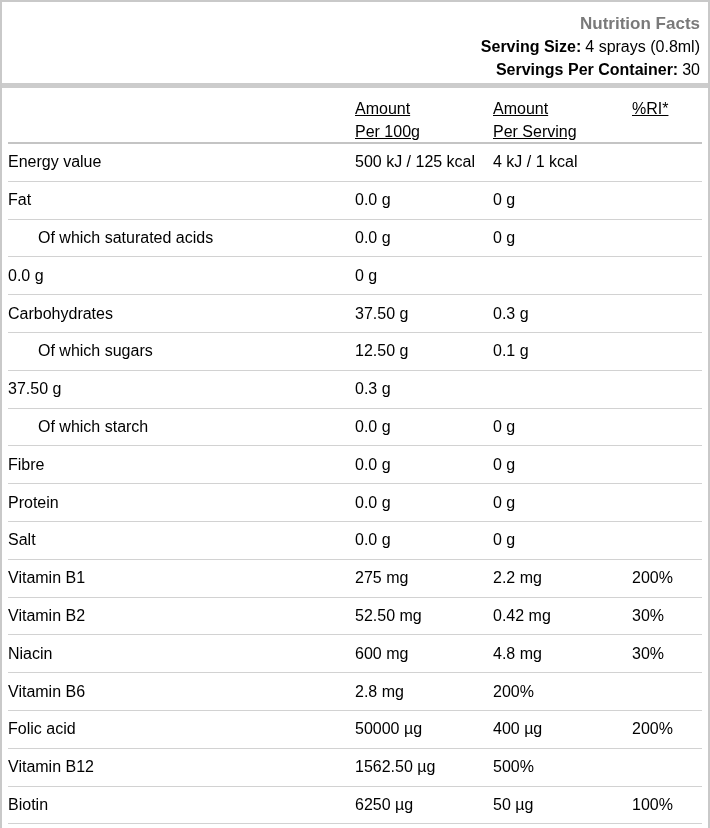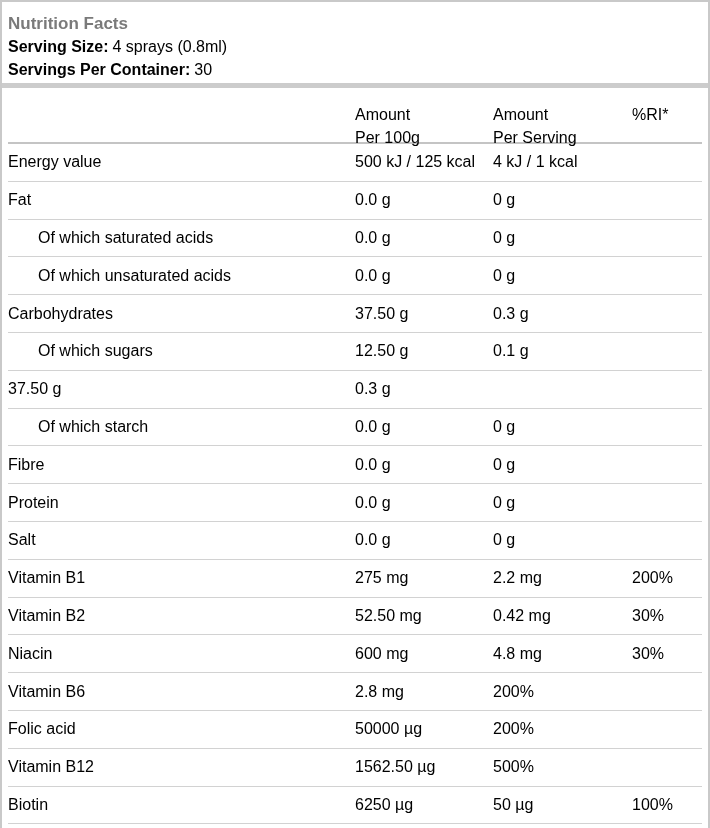--- a/index.html
+++ b/index.html
@@ -23,40 +23,42 @@
     border-bottom: none;
     background: #ffffff;
   }
   
   .top-section {
     box-sizing: border-box;
     height: 86px;
     padding: 10px 8px 0 6px;
     border-bottom: 5px solid #cccccc;
     line-height: 23px;
+    text-align: right;
   }
   .nf-title {
     font-weight: bold;
     font-size: 17px;
     color: #7a7a7a;
   }
   .meta-line .lbl { font-weight: bold; }
   .meta-line .val { margin-left: 4px; margin-top: 40px; }
   
   .table-wrap {
     padding: 0 6px;
   }
   .thead {
     display: grid;
     grid-template-columns: 347px 138px 139px 1fr;
     box-sizing: border-box;
     height: 56px;
-    padding-top: 15px;
+    padding-top: 9px;
     border-bottom: 2px solid #c4c4c4;
     line-height: 23px;
+    text-decoration: underline;
   }
   .thead .h-line { display: block; }
   .row {
     display: grid;
     grid-template-columns: 347px 138px 139px 1fr;
     box-sizing: border-box;
     height: 37.8px;
     align-items: center;
     border-bottom: 1.5px solid #d2d2d2;
   }
@@ -106,21 +108,20 @@
     <div class="cell">0 g</div>
     <div class="cell"></div>
   </div>
         <div class="row">
     <div class="cell label indent">Of which saturated acids</div>
     <div class="cell">0.0 g</div>
     <div class="cell">0 g</div>
     <div class="cell"></div>
   </div>
         <div class="row">
-    <div class="cell label indent">Of which unsaturated acids</div>
     <div class="cell">0.0 g</div>
     <div class="cell">0 g</div>
     <div class="cell"></div>
   </div>
         <div class="row">
     <div class="cell label">Carbohydrates</div>
     <div class="cell">37.50 g</div>
     <div class="cell">0.3 g</div>
     <div class="cell"></div>
   </div>
@@ -178,20 +179,21 @@
     <div class="cell">30%</div>
   </div>
         <div class="row">
     <div class="cell label">Vitamin B6</div>
     <div class="cell">2.8 mg</div>
     <div class="cell">200%</div>
   </div>
         <div class="row">
     <div class="cell label">Folic acid</div>
     <div class="cell">50000 µg</div>
+    <div class="cell">400 µg</div>
     <div class="cell">200%</div>
   </div>
         <div class="row">
     <div class="cell label">Vitamin B12</div>
     <div class="cell">1562.50 µg</div>
     <div class="cell">500%</div>
   </div>
         <div class="row">
     <div class="cell label">Biotin</div>
     <div class="cell">6250 µg</div>

